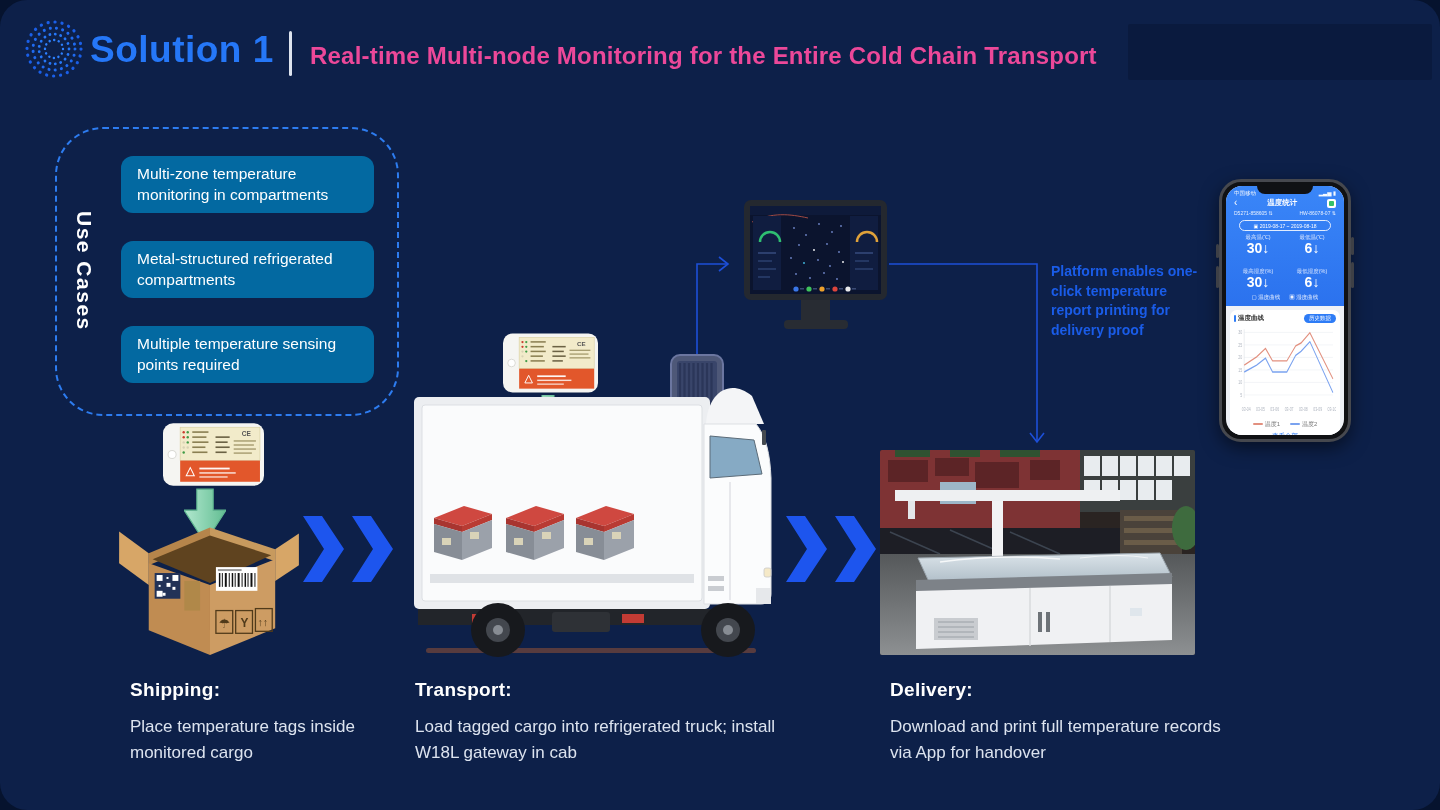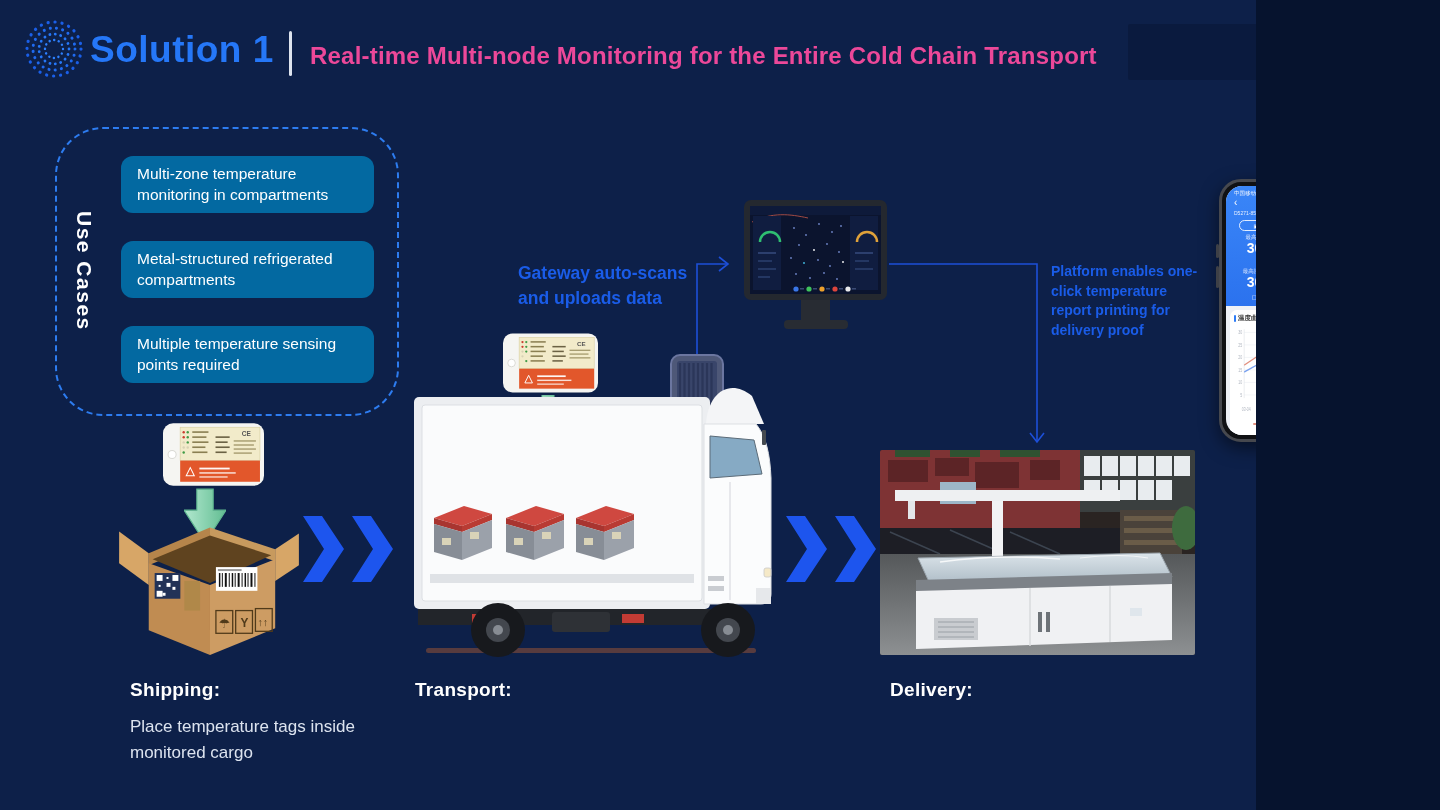--- a/index.html
+++ b/index.html
@@ -1,17 +1,17 @@
 <!DOCTYPE html>
 <html><head>
 <meta charset="utf-8">
 <style>
   html,body{margin:0;padding:0;background:#06132e;}
-  #slide{position:relative;width:1256px;height:810px;background:#0d2049;overflow:hidden;
-         font-family:"Liberation Sans",sans-serif;-webkit-font-smoothing:antialiased;}
+  #slide{position:relative;width:1440px;height:810px;background:#0d2049;overflow:hidden;
+         font-family:"Liberation Sans",sans-serif;border-radius:27px;-webkit-font-smoothing:antialiased;}
   #slide *{box-sizing:border-box;}
   .abs{position:absolute;}
 
   
   .wm{left:1128px;top:24px;width:304px;height:56px;background:#0a1a3e;border-radius:2px;}
   .logo{left:22px;top:17px;width:64px;height:64px;}
   .brand{left:90px;top:29px;font-size:37px;font-weight:700;color:#2577f8;letter-spacing:.5px;}
   .hdr-div{left:289px;top:31px;width:3px;height:45px;background:#dde3ee;border-radius:2px;}
   .hdr-title{left:310px;top:42px;font-size:24px;font-weight:700;color:#ec4899;letter-spacing:.2px;}
 
@@ -121,21 +121,20 @@
   <div class="abs brand">Solution 1</div>
   <div class="abs hdr-div"></div>
   <div class="abs hdr-title">Real-time Multi-node Monitoring for the Entire Cold Chain Transport</div>
 
   <div class="abs uc-panel"></div>
   <div class="abs uc-label">Use Cases</div>
   <div class="abs pill p1">Multi-zone temperature monitoring in compartments</div>
   <div class="abs pill p2">Metal-structured refrigerated compartments</div>
   <div class="abs pill p3">Multiple temperature sensing points required</div>
 
-  <div class="abs ann ann-gw">Gateway auto-scans and uploads data</div>
   <div class="abs ann ann-pf">Platform enables one-click temperature report printing for delivery proof</div>
 
   <svg class="abs flow" viewBox="0 0 1440 810">
     <path d="M697,360 L697,264 L727,264" fill="none" stroke="#1d4fd8" stroke-width="1.6"></path>
     <path d="M719,257 L728,264 L719,271" fill="none" stroke="#1d4fd8" stroke-width="1.6"></path>
     <path d="M889,264 L1037,264 L1037,441" fill="none" stroke="#1d4fd8" stroke-width="1.6"></path>
     <path d="M1030,433 L1037,442 L1044,433" fill="none" stroke="#1d4fd8" stroke-width="1.6"></path>
   </svg>
 
   <svg class="abs monitor" viewBox="0 0 143 133">
@@ -600,18 +599,20 @@
       </div>
     </div>
   </div>
 
   <div class="abs cap cap1">
     <div class="cap-title">Shipping:</div>
     <div class="cap-desc">Place temperature tags inside monitored cargo</div>
   </div>
   <div class="abs cap cap2">
     <div class="cap-title">Transport:</div>
+    <div class="cap-desc">Load tagged cargo into refrigerated truck; install W18L gateway in cab</div>
   </div>
   <div class="abs cap cap3">
     <div class="cap-title">Delivery:</div>
+    <div class="cap-desc">Download and print full temperature records via App for handover</div>
   </div>
 
 </div>
 
 </body></html>

